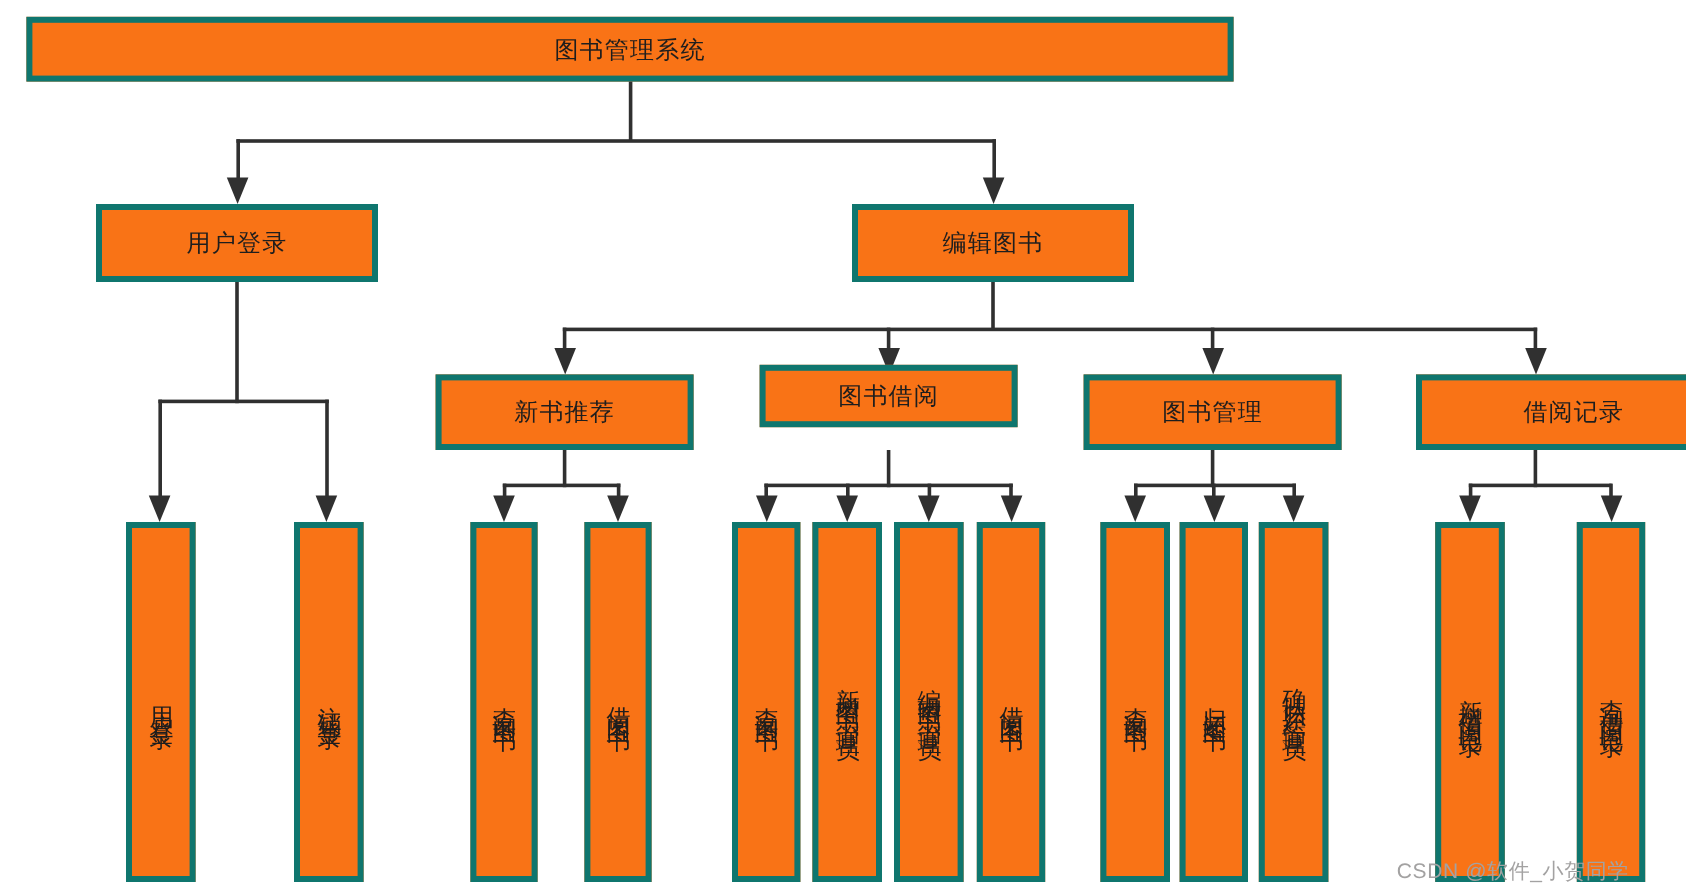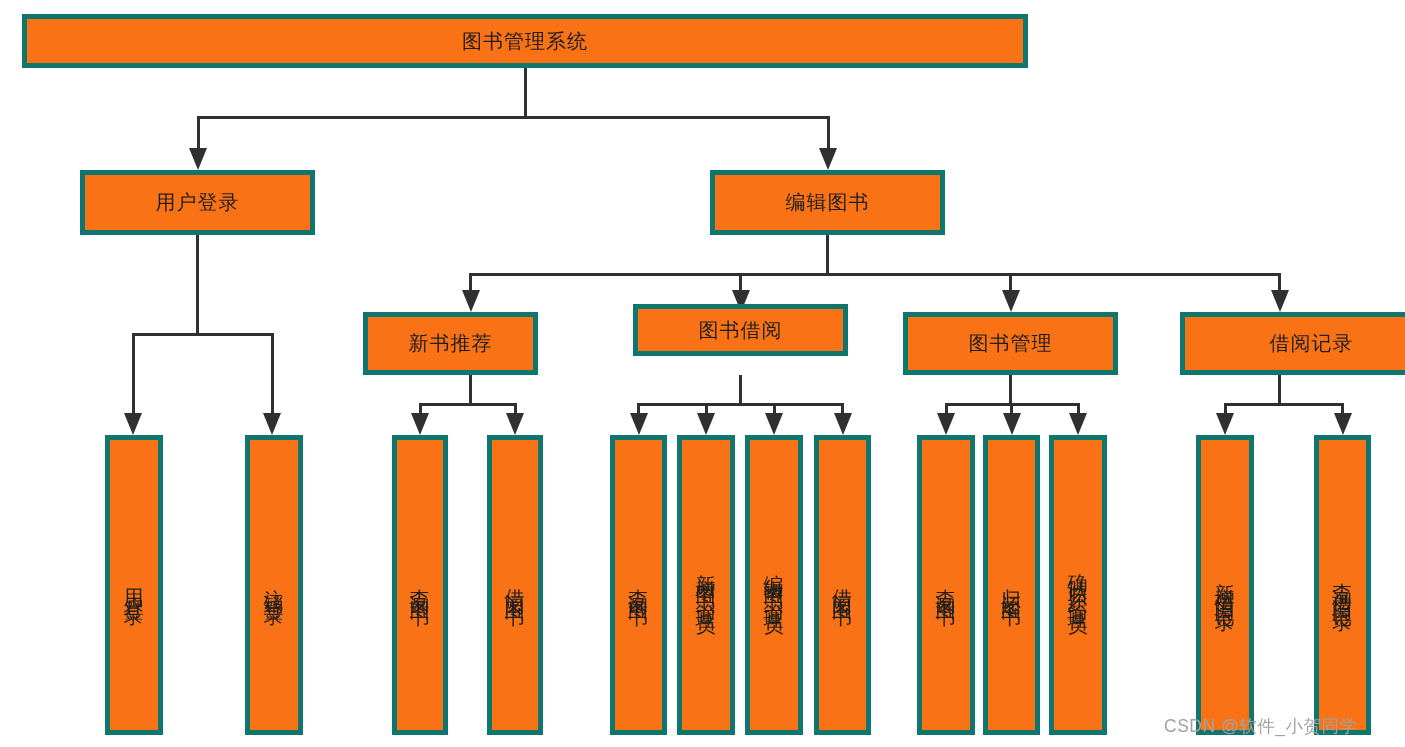--- a/index.html
+++ b/index.html
@@ -73,21 +73,21 @@
   <div class="hl" style="left:469px;top:273px;width:812px;"></div>
   <div class="vl" style="left:469px;top:273px;height:20px;"></div>
   <div class="arrow-down" style="left:461.5px;top:290px;"></div>
   <div class="vl" style="left:739px;top:273px;height:20px;"></div>
   <div class="arrow-down" style="left:731.5px;top:290px;"></div>
   <div class="vl" style="left:1009px;top:273px;height:20px;"></div>
   <div class="arrow-down" style="left:1001.5px;top:290px;"></div>
   <div class="vl" style="left:1278px;top:273px;height:20px;"></div>
   <div class="arrow-down" style="left:1270.5px;top:290px;"></div>
 
-  <div class="node" style="left:363px;top:312px;width:175px;height:63px;">新书推荐</div>
+  <div class="node" style="left:363px;top:312px;width:215px;height:63px;">新书推荐</div>
   <div class="node" style="left:633px;top:304px;width:215px;height:52px;">图书借阅</div>
   <div class="node" style="left:903px;top:312px;width:215px;height:63px;">图书管理</div>
   <div class="node" style="left:1180px;top:312px;width:239px;height:63px;padding-left:24px;">借阅记录</div>
 
   <div class="vl" style="left:469px;top:375px;height:31px;"></div>
   <div class="hl" style="left:418.5px;top:403px;width:98px;"></div>
   <div class="vl" style="left:418.5px;top:403px;height:14px;"></div>
   <div class="arrow-down" style="left:411px;top:413px;"></div>
   <div class="vl" style="left:513.5px;top:403px;height:14px;"></div>
   <div class="arrow-down" style="left:506px;top:413px;"></div>

